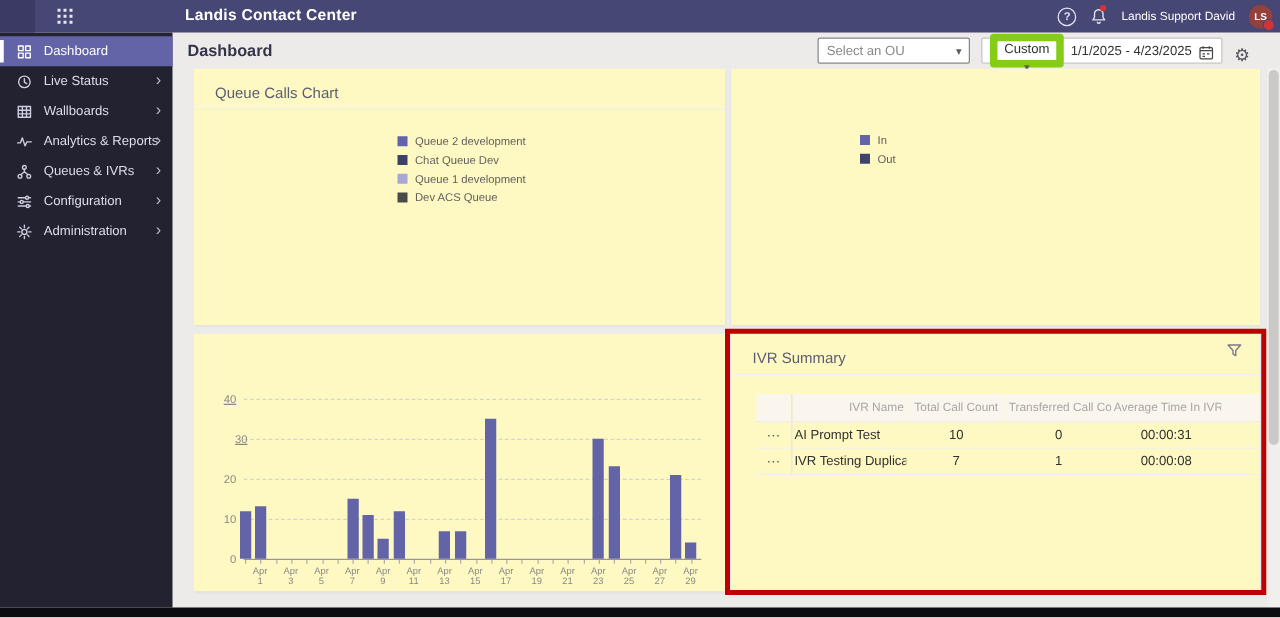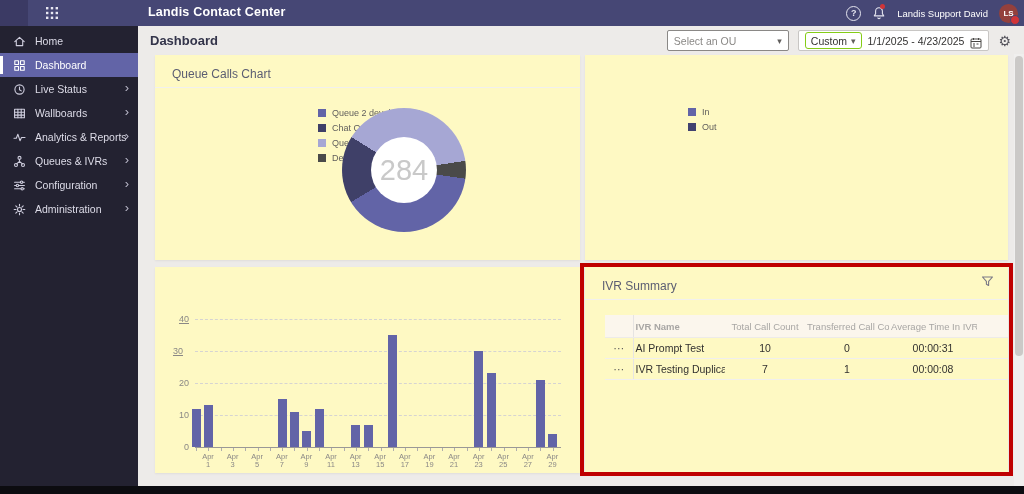--- a/index.html
+++ b/index.html
@@ -32,29 +32,29 @@
   .sb-icon svg{display:block;width:13px;height:13px;}
   .sb-label{margin-left:9px;font-size:10.5px;white-space:nowrap;}
   .sb-chevron{position:absolute;right:9px;top:4px;font-size:13px;color:#b9b8c9;line-height:14px;}
 
   
   #bottom-bar{position:absolute;left:0;right:0;bottom:0;height:8px;background:#0c0c10;z-index:60;}
 
   
   #content{position:absolute;left:138px;top:26px;right:0;bottom:8px;background:#edebe9;overflow:hidden;}
   .page-title{position:absolute;left:12px;top:7px;font-size:13px;font-weight:bold;color:#33344a;}
-  .controls{position:absolute;top:4px;right:13px;display:flex;align-items:center;gap:9px;}
+  .controls{position:absolute;top:4px;right:24px;display:flex;align-items:flex-end;gap:9px;}
   .ou-select{width:108px;height:19px;background:#fff;border:1px solid #8a8886;border-radius:2px;
     display:flex;align-items:center;padding:0 6px;cursor:pointer;}
   .ou-ph{flex:1;font-size:10.5px;color:#8a8886;}
   .caret{font-size:9px;color:#605e5c;}
   .date-control{height:19px;background:#fff;border:1px solid #c8c6c4;border-radius:2px;
     display:flex;align-items:center;padding:0 6px;gap:6px;cursor:pointer;}
-  .custom-pill{display:flex;align-items:center;gap:4px;border:1px solid #84cc16;border-radius:3px;
-    height:15px;padding:0 5px;font-size:10.5px;color:#323130;}
+  .custom-pill{display:flex;align-items:center;gap:4px;border:6px solid #84cc16;border-radius:3px;
+    height:15px;padding:0 5px;font-size:10.5px;color:#323130;flex-direction:column;}
   .date-text{font-size:10.5px;color:#323130;}
   .cal-icon{width:12px;height:12px;color:#484644;}
   .gear-icon{font-size:14px;color:#55545c;line-height:14px;cursor:pointer;}
 
   .scrollbar{position:absolute;right:0;top:28px;bottom:0;width:10px;background:#f0efee;}
   .scrollbar .thumb{position:absolute;left:1px;top:2px;width:8px;height:300px;background:#cbc9c7;border-radius:4px;}
 
   
   .panel{position:absolute;background:#fef9c3;box-shadow:0 1px 2px rgba(0,0,0,.06);}
   #qc-panel{left:17px;top:29px;width:425px;height:205px;}
@@ -87,21 +87,21 @@
   .bar{position:absolute;width:9px;background:#6264a7;}
   .xtick{position:absolute;width:1px;height:3px;background:#b0aeac;}
   .xlabel{position:absolute;width:22px;text-align:center;font-size:7.5px;line-height:8px;color:#8a8886;margin-left:12px;}
 
   
   #ivr-filter{position:absolute;right:14px;top:7px;width:13px;height:13px;color:#7a7986;cursor:pointer;}
   #ivr-table-wrap{position:absolute;left:20px;top:48px;width:403px;overflow:hidden;}
   table.ivr{border-collapse:collapse;table-layout:fixed;width:476px;}
   table.ivr th{height:22px;background:#fbf6ed;font-weight:normal;font-size:9.5px;color:#a8a6a4;
     text-align:center;border-bottom:1px solid #edebe9;padding:0 2px;overflow:hidden;white-space:nowrap;}
-  table.ivr th.col-name{text-align:left;font-weight:bold;}
+  table.ivr th.col-name{text-align:right;}
   table.ivr td{height:20px;font-size:10.5px;color:#323130;text-align:center;border-bottom:1px solid #f0efee;
     padding:0 2px;overflow:hidden;white-space:nowrap;}
   table.ivr td.col-name{text-align:left;}
   table.ivr .vline{border-left:1px solid #e6e4e2;}
   table.ivr td.more{color:#605e5c;font-size:11px;cursor:pointer;}
 
   
   #red-box{position:absolute;left:442px;top:237px;width:433px;height:213px;border:4px solid #bf0000;
     box-sizing:border-box;z-index:50;pointer-events:none;}
 </style>
@@ -141,29 +141,20 @@
       </span>
       <span class="user-name">Landis Support David</span>
       <span class="avatar">
         <span>LS</span>
         <span class="avatar-badge"></span>
       </span>
     </div>
   </div>
 
   <nav id="sidebar">
-      <div class="sb-item">
-        <span class="sb-ind"></span>
-        <span class="sb-icon">
-          <svg viewBox="0 0 13 13">
-            <path d="M1.8 6.6L6.5 2.4l4.7 4.2M3.3 6v4.6h6.4V6" stroke="currentColor" fill="none" stroke-width="1.1" stroke-linejoin="round" stroke-linecap="round"></path>
-          </svg>
-        </span>
-        <span class="sb-label">Home</span>
-      </div>
       <div class="sb-item selected">
         <span class="sb-ind"></span>
         <span class="sb-icon">
           <svg viewBox="0 0 13 13">
             <g stroke="currentColor" fill="none" stroke-width="1.1" stroke-linejoin="round" stroke-linecap="round">
               <rect x="1.8" y="1.8" width="3.7" height="3.7"></rect>
               <rect x="7.5" y="1.8" width="3.7" height="3.7"></rect>
               <rect x="1.8" y="7.5" width="3.7" height="3.7"></rect>
               <rect x="7.5" y="7.5" width="3.7" height="3.7"></rect>
             </g>
@@ -293,25 +284,20 @@
           </div>
           <div class="legend-item">
             <span class="legend-swatch" style="background:#a6a7d4"></span>
             <span class="legend-label">Queue 1 development</span>
           </div>
           <div class="legend-item">
             <span class="legend-swatch" style="background:#4a4a49"></span>
             <span class="legend-label">Dev ACS Queue</span>
           </div>
         </div>
-      <div class="donut" id="qc-donut" style="background: conic-gradient(from 98deg, rgb(98, 100, 167) 0deg, rgb(98, 100, 167) 140.7deg, rgb(63, 64, 104) 140.7deg, rgb(63, 64, 104) 204.1deg, rgb(166, 167, 212) 204.1deg, rgb(166, 167, 212) 343.5deg, rgb(74, 74, 73) 343.5deg, rgb(74, 74, 73) 360deg);">
-        <div class="donut-hole">
-          <span class="donut-total">284</span>
-        </div>
-      </div>
     </div>
 
     <div class="panel" id="io-panel">
       <div class="legend" id="io-legend">
           <div class="legend-item">
             <span class="legend-swatch" style="background:#6264a7"></span>
             <span class="legend-label">In</span>
           </div>
           <div class="legend-item">
             <span class="legend-swatch" style="background:#414270"></span>
@@ -322,21 +308,21 @@
 
     <div class="panel" id="cbd-panel">
       <div id="cbd-plot">
           <div class="gridline zero" style="top: 146px;"></div>
           <div class="ytick-label" style="left: 8px; top: 141px;">0</div>
           <div class="gridline" style="top: 114px;"></div>
           <div class="ytick-label" style="left: 8px; top: 109px;">10</div>
           <div class="gridline" style="top: 82px;"></div>
           <div class="ytick-label" style="left: 8px; top: 77px;">20</div>
           <div class="gridline" style="top: 50px;"></div>
-          <div class="ytick-label" style="left: 2px; top: 45px; text-decoration: underline;">30</div>
+          <div class="ytick-label" style="left: 17px; top: 45px; text-decoration: underline;">30</div>
           <div class="gridline" style="top: 18px;"></div>
           <div class="ytick-label" style="left: 8px; top: 13px; text-decoration: underline;">40</div>
           <div class="bar" title="Apr 1: 12" style="left: 36.5px; top: 107.6px; height: 38.4px; background: rgb(98, 100, 167);"></div>
           <div class="xtick" style="left: 41px; top: 147px;"></div>
           <div class="xlabel" style="left: 30px; top: 152px;">Apr<br>1</div>
           <div class="bar" title="Apr 2: 13" style="left: 48.8px; top: 104.4px; height: 41.6px; background: rgb(98, 100, 167);"></div>
           <div class="xtick" style="left: 53.3px; top: 147px;"></div>
           <div class="xtick" style="left: 65.6px; top: 147px;"></div>
           <div class="xlabel" style="left: 54.6px; top: 152px;">Apr<br>3</div>
           <div class="xtick" style="left: 77.9px; top: 147px;"></div>

